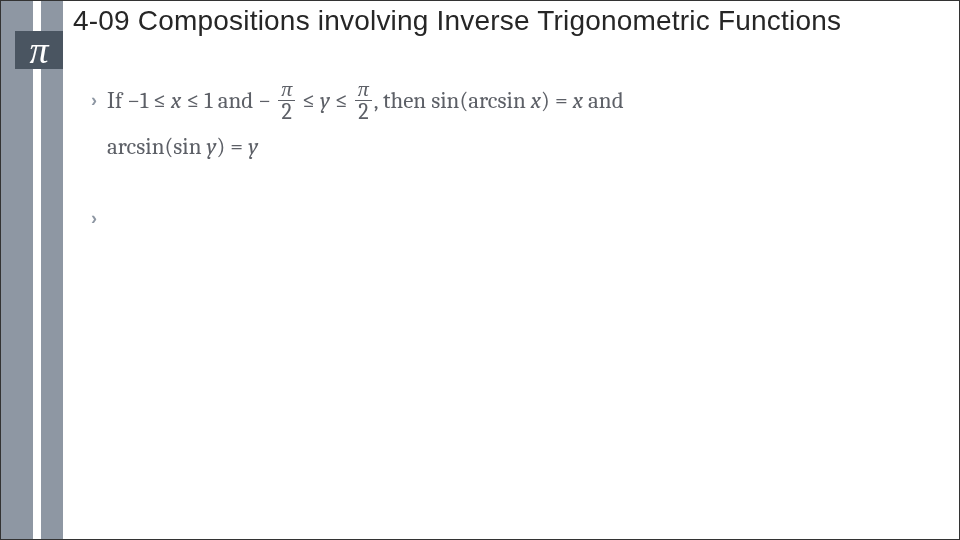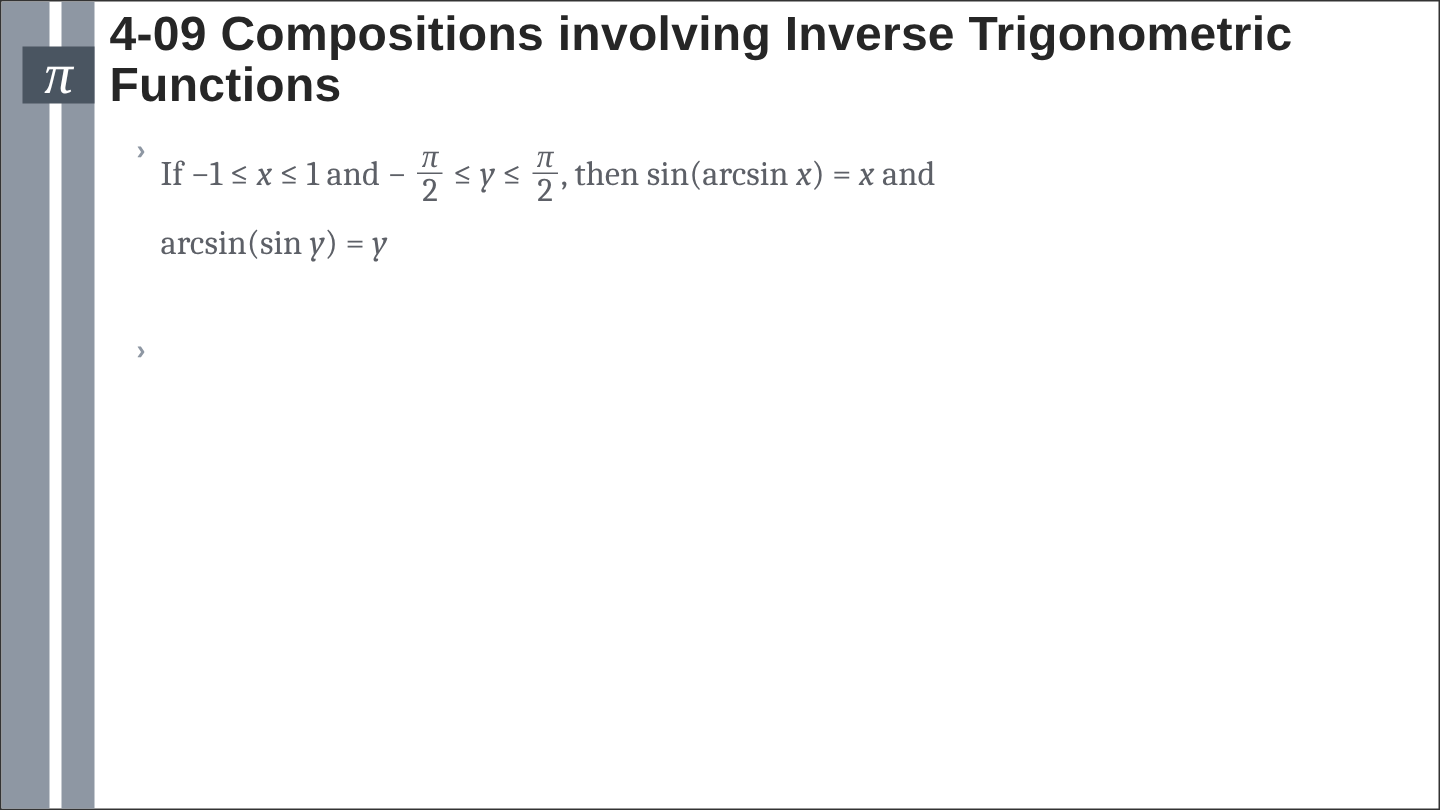--- a/index.html
+++ b/index.html
@@ -34,22 +34,22 @@
     font-family: "Times New Roman", Georgia, serif;
     font-size: 38px;
     line-height: 38px;
     text-align: center;
     font-style: italic;
   }
   .title {
     position: absolute;
     left: 72px; top: 5px;
     width: 860px;
-    font-size: 32px;
-    font-weight: bold;
+    font-size: 28px;
+    font-weight: normal;
     line-height: 1.05;
     letter-spacing: 0.2px;
   }
   .content {
     position: absolute;
     left: 90px; top: 78px;
     width: 850px;
   }
   .bullet-row {
     display: flex;
@@ -63,21 +63,20 @@
   .chevron {
     color: #8e97a3;
     font-weight: bold;
     margin-right: 10px;
     margin-top: 4px;
     font-family: Arial, sans-serif;
     font-size: 18px;
   }
   .mathline {
     display: inline-block;
-    margin-top: 15px;
   }
   .frac {
     display: inline-block;
     vertical-align: middle;
     text-align: center;
     line-height: 1;
     font-size: 22px;
     position: relative;
     top: -2px;
     margin: 0 2px;

